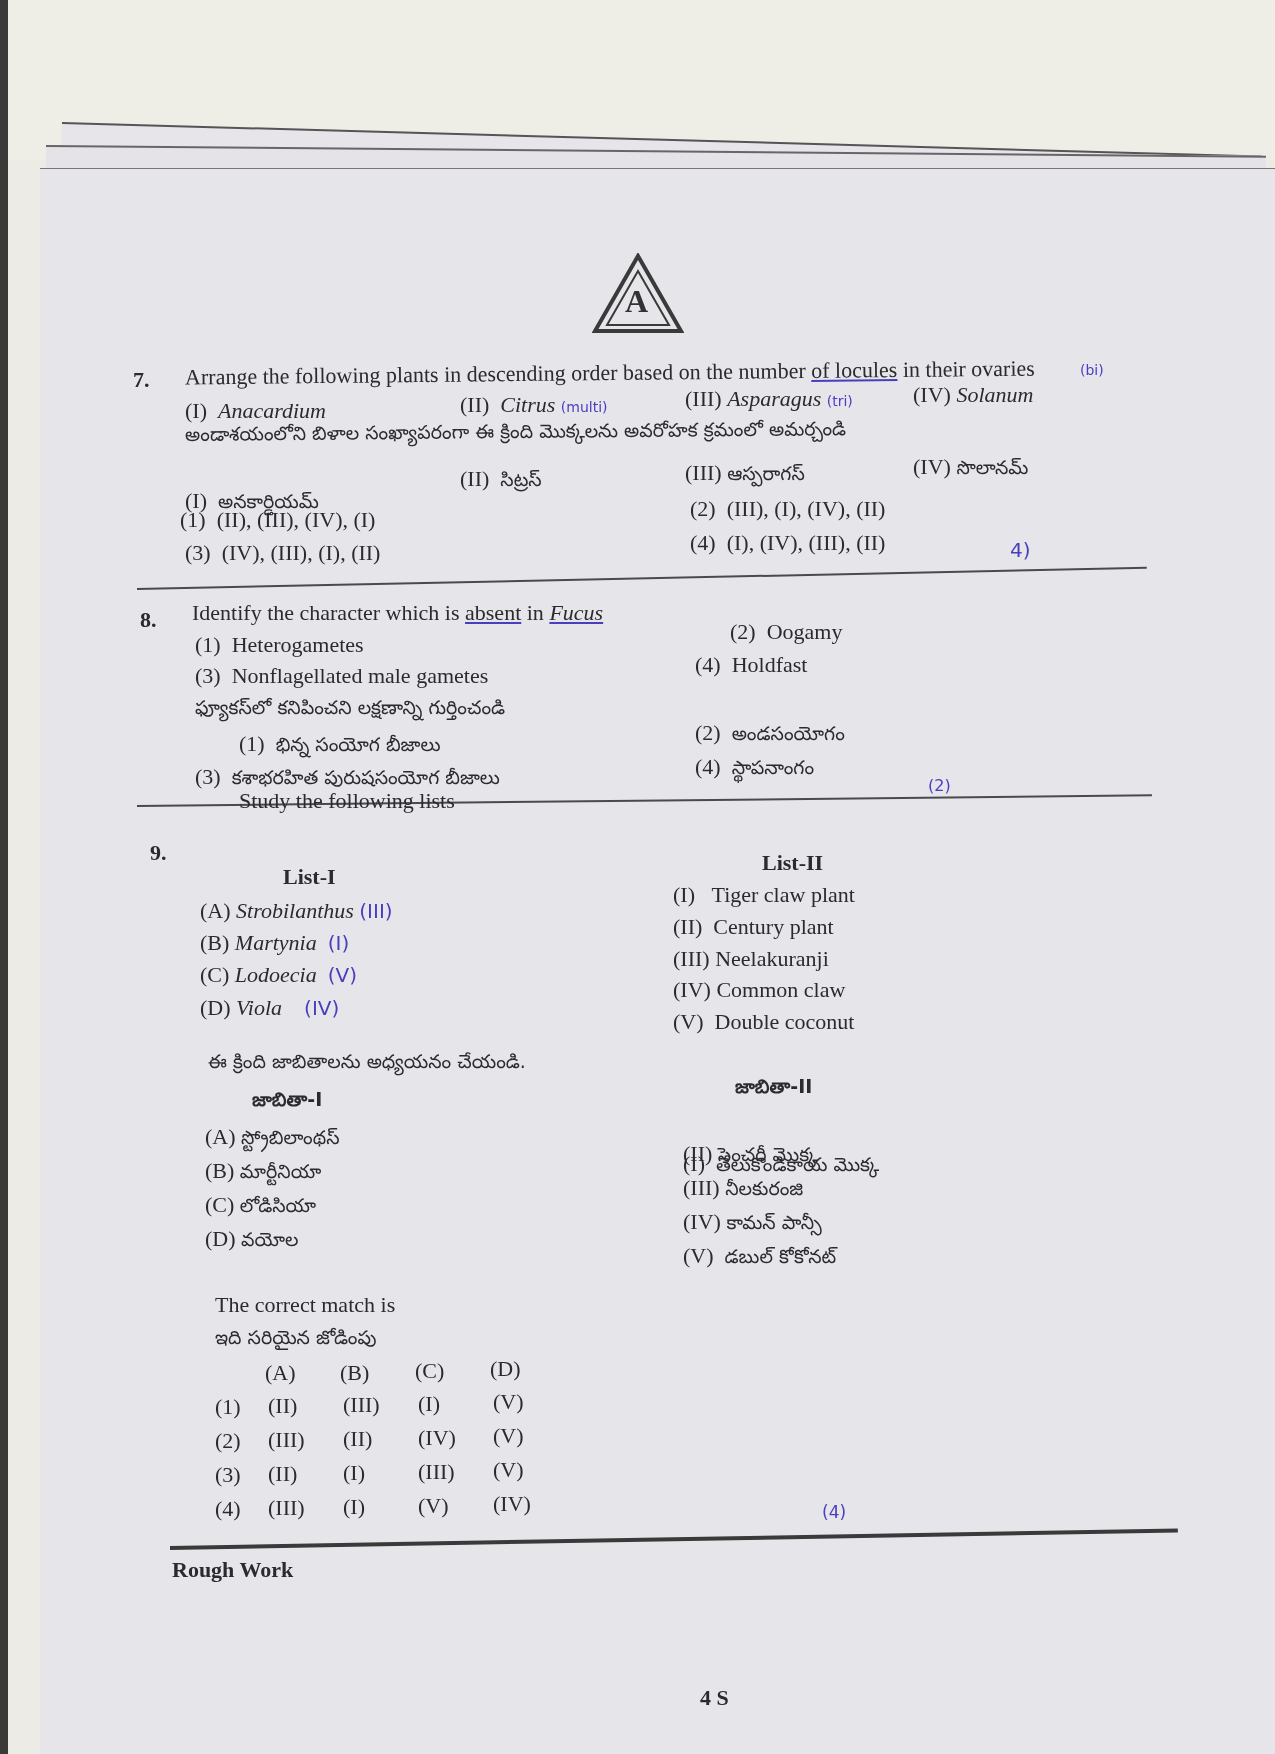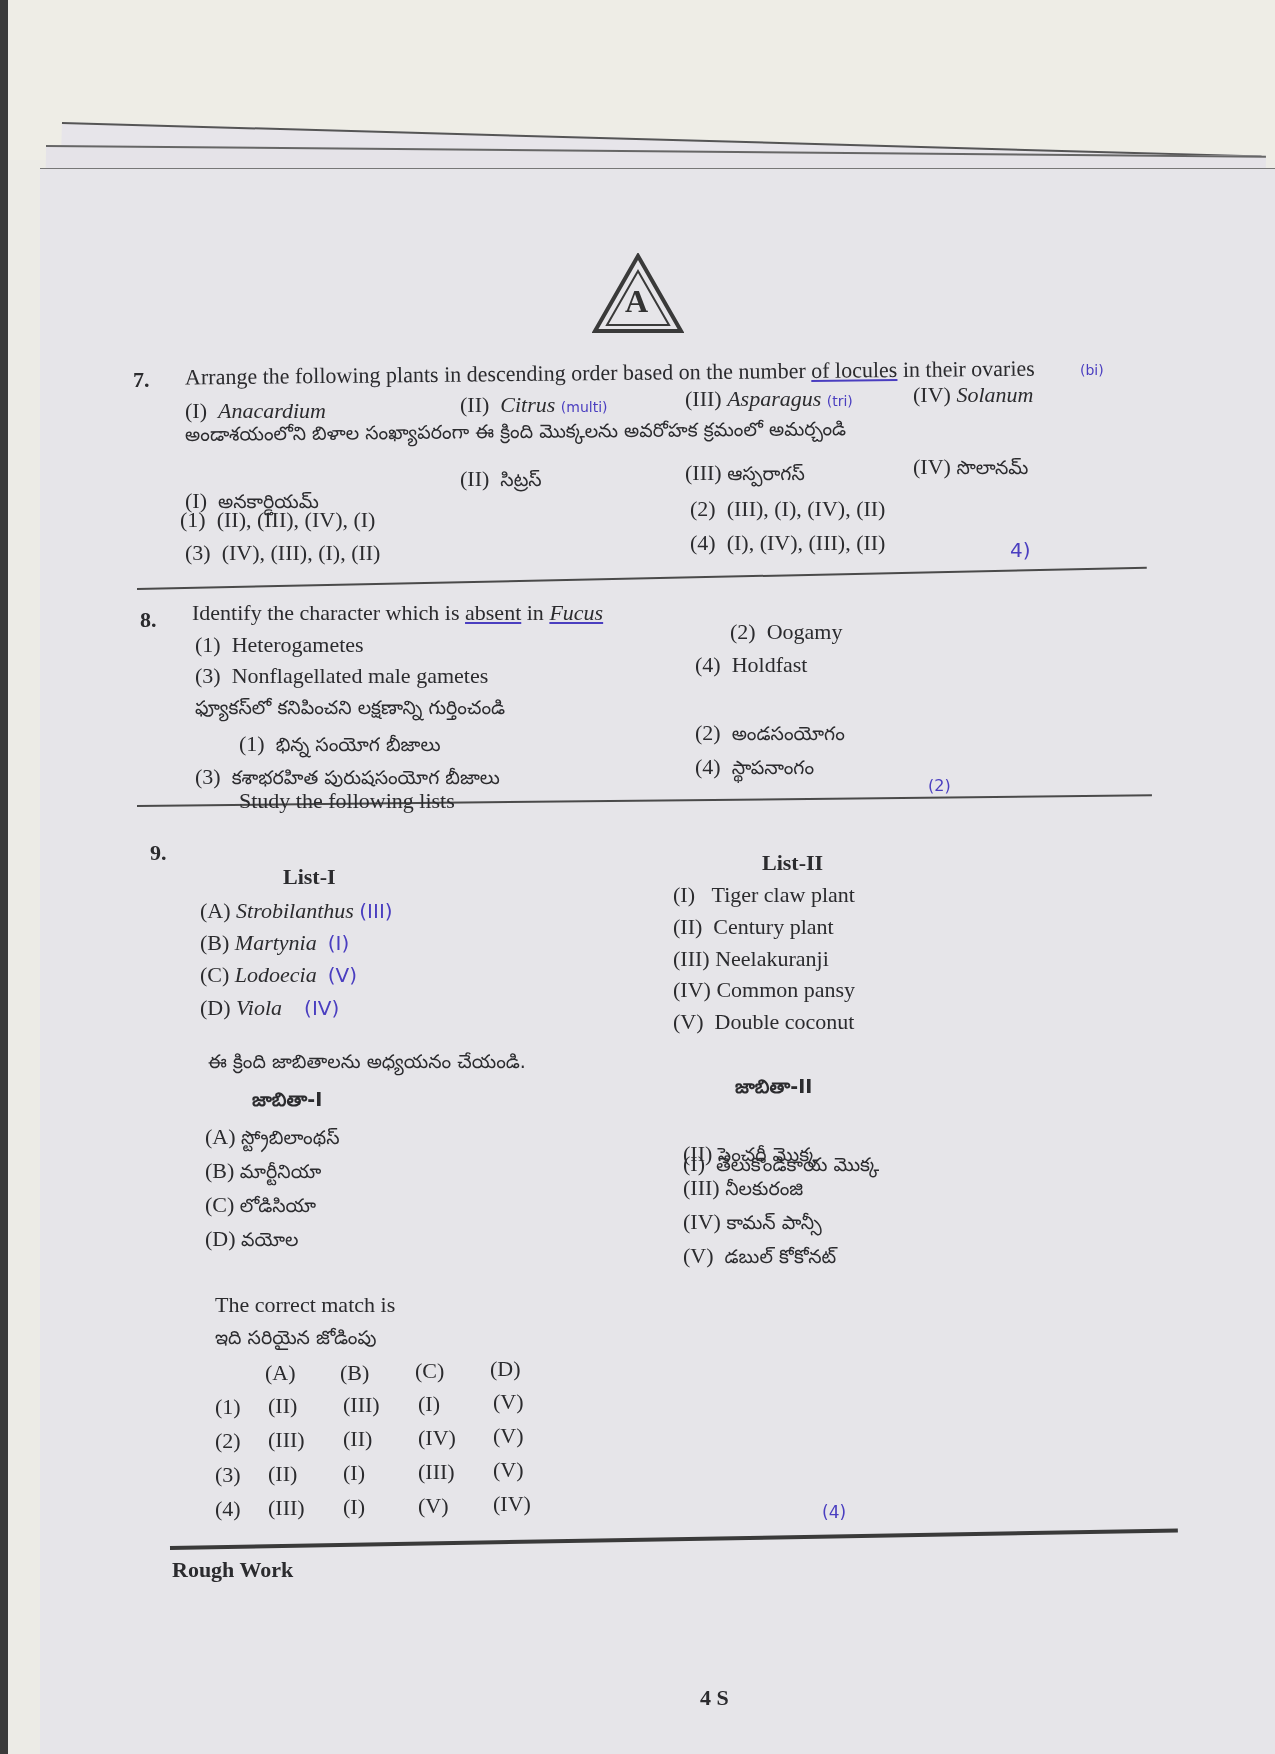--- a/index.html
+++ b/index.html
@@ -149,21 +149,21 @@
   <span class="abs q bold" style="left:762px; top:848px;">List-II</span>
 
   <div class="abs q" style="left:200px; top:896px;"><span>(A)</span>&nbsp;<span class="it">Strobilanthus</span> <span class="hand-lg">(III)</span></div>
   <div class="abs q" style="left:200px; top:928px;"><span>(B)</span>&nbsp;<span class="it">Martynia</span>&nbsp; <span class="hand-lg">(I)</span></div>
   <div class="abs q" style="left:200px; top:960px;"><span>(C)</span>&nbsp;<span class="it">Lodoecia</span>&nbsp; <span class="hand-lg">(V)</span></div>
   <div class="abs q" style="left:200px; top:993px;"><span>(D)</span>&nbsp;<span class="it">Viola</span>&nbsp;&nbsp;&nbsp; <span class="hand-lg">(IV)</span></div>
 
   <div class="abs q" style="left:673px; top:880px;"><span>(I)</span>&nbsp;&nbsp;&nbsp;<span>Tiger claw plant</span></div>
   <div class="abs q" style="left:673px; top:912px;"><span>(II)</span>&nbsp;&nbsp;<span>Century plant</span></div>
   <div class="abs q" style="left:673px; top:944px;"><span>(III)</span>&nbsp;<span>Neelakuranji</span></div>
-  <div class="abs q" style="left:673px; top:975px;"><span>(IV)</span>&nbsp;<span>Common pansy</span></div>
+  <div class="abs q" style="left:673px; top:975px;"><span>(IV)</span>&nbsp;<span>Common claw</span></div>
   <div class="abs q" style="left:673px; top:1007px;"><span>(V)</span>&nbsp;&nbsp;<span>Double coconut</span></div>
 
   <div class="abs tel" style="left:208px; top:1050px;">ఈ క్రింది జాబితాలను అధ్యయనం చేయండి.</div>
   <div class="abs tel bold" style="left:252px; top:1088px;">జాబితా-I</div>
   <div class="abs tel bold" style="left:735px; top:1075px;">జాబితా-II</div>
 
   <div class="abs q" style="left:205px; top:1122px;"><span>(A)</span>&nbsp;<span class="tel">స్ట్రోబిలాంథస్</span></div>
   <div class="abs q" style="left:205px; top:1156px;"><span>(B)</span>&nbsp;<span class="tel">మార్టీనియా</span></div>
   <div class="abs q" style="left:205px; top:1190px;"><span>(C)</span>&nbsp;<span class="tel">లోడిసియా</span></div>
   <div class="abs q" style="left:205px; top:1224px;"><span>(D)</span>&nbsp;<span class="tel">వయోల</span></div>

